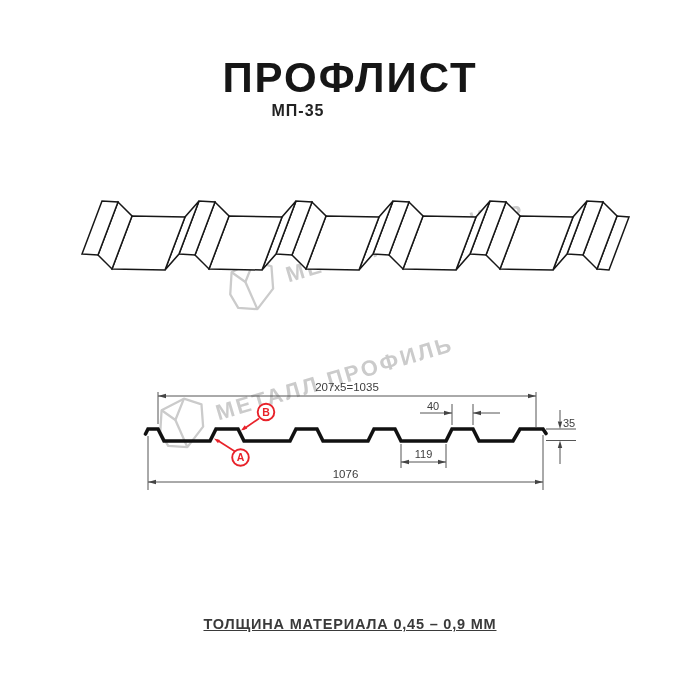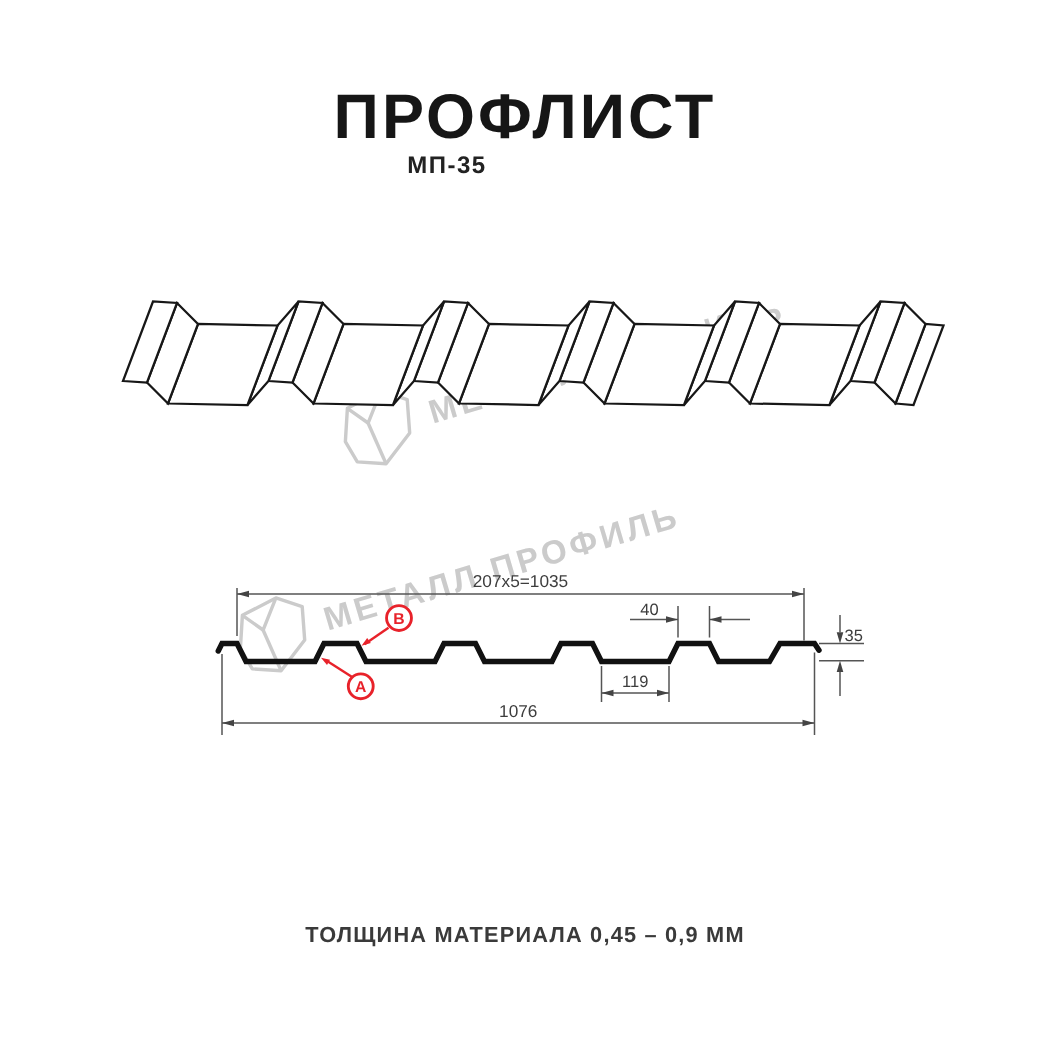--- a/index.html
+++ b/index.html
@@ -11,21 +11,21 @@
   .page-title{
     position:absolute;top:57px;left:0;width:700px;text-align:center;
     font-size:42px;font-weight:700;letter-spacing:2px;color:#161616;line-height:1;
   }
   .product-code{
     position:absolute;top:103px;left:0;width:596px;text-align:center;
     font-size:16px;font-weight:700;letter-spacing:1px;color:#222;line-height:1;
   }
   .footer-note{
     position:absolute;top:616px;left:0;width:700px;text-align:center;
-    font-size:14.5px;font-weight:700;letter-spacing:0.8px;color:#3a3a3a;line-height:1.2;
+    font-size:14.5px;font-weight:700;letter-spacing:0.8px;color:#3a3a3a;line-height:1.2;text-decoration:underline;
   }
   .watermark{
     position:absolute;display:flex;align-items:center;gap:7px;
     transform-origin:28px 28px;transform:rotate(-16.5deg);
     color:#cbcbcb;pointer-events:none;
   }
   .watermark .wm-text{
     font-size:22px;font-weight:700;letter-spacing:2.5px;white-space:nowrap;line-height:1;
   }
   .layer{position:absolute;left:0;top:0;}

